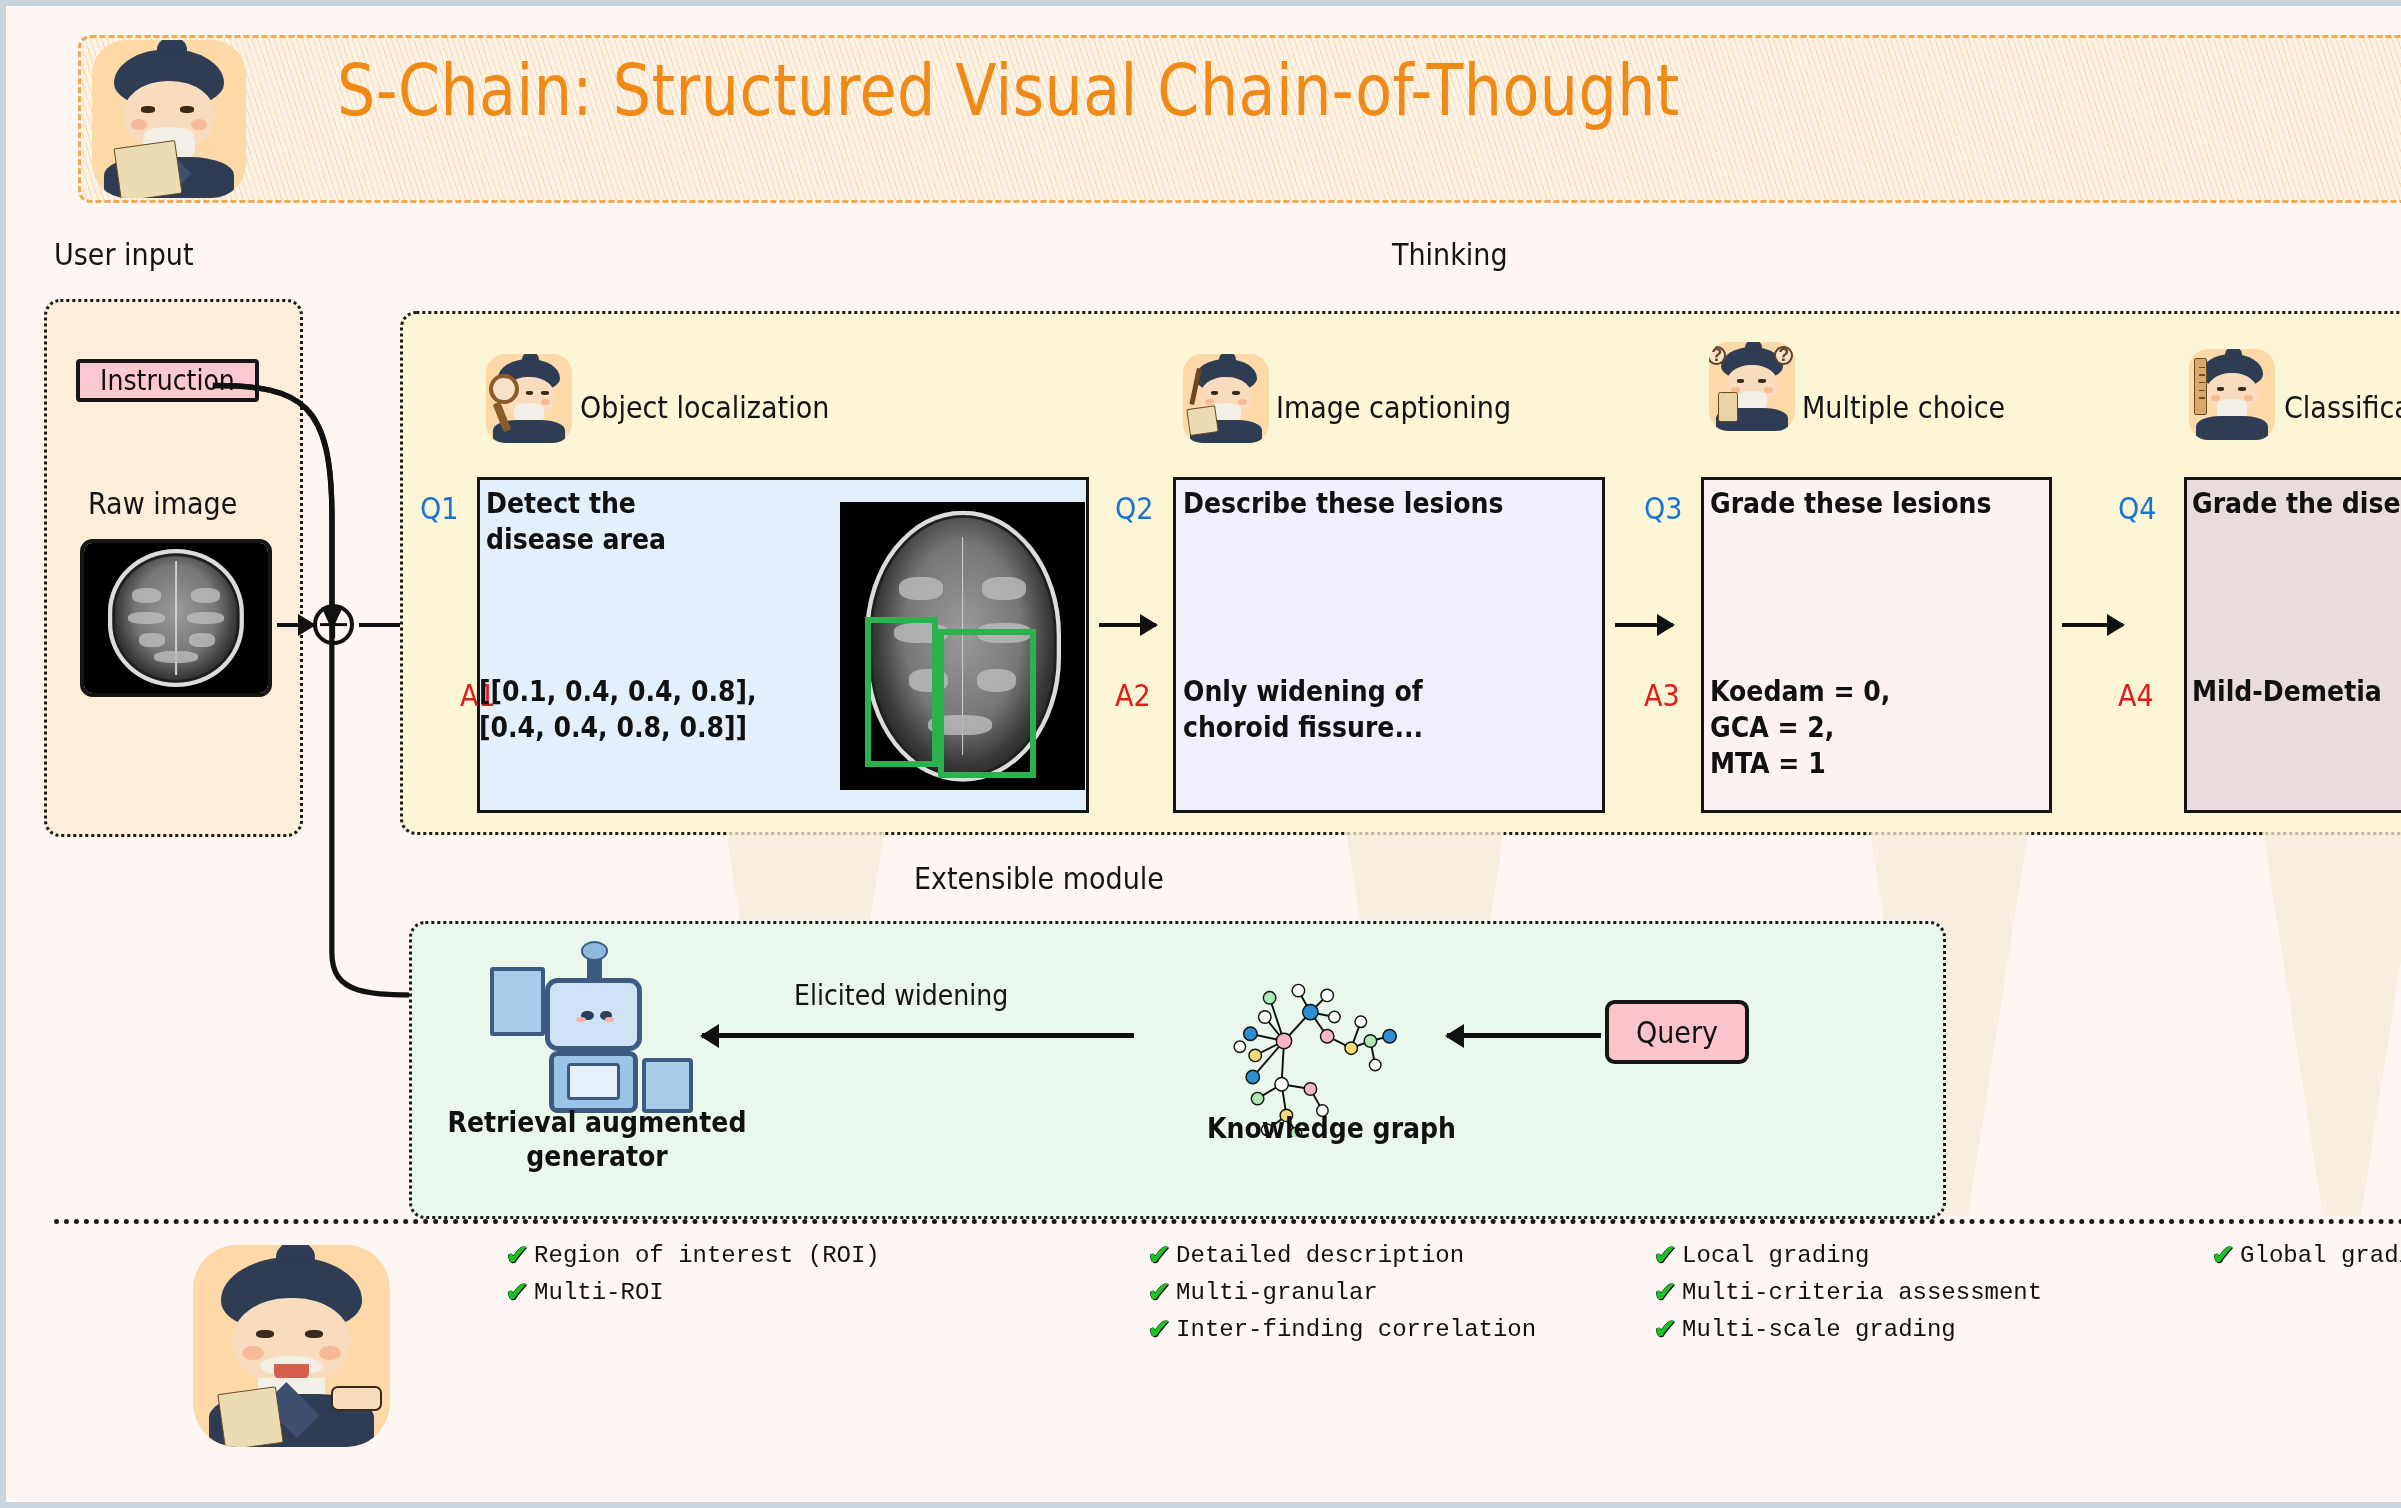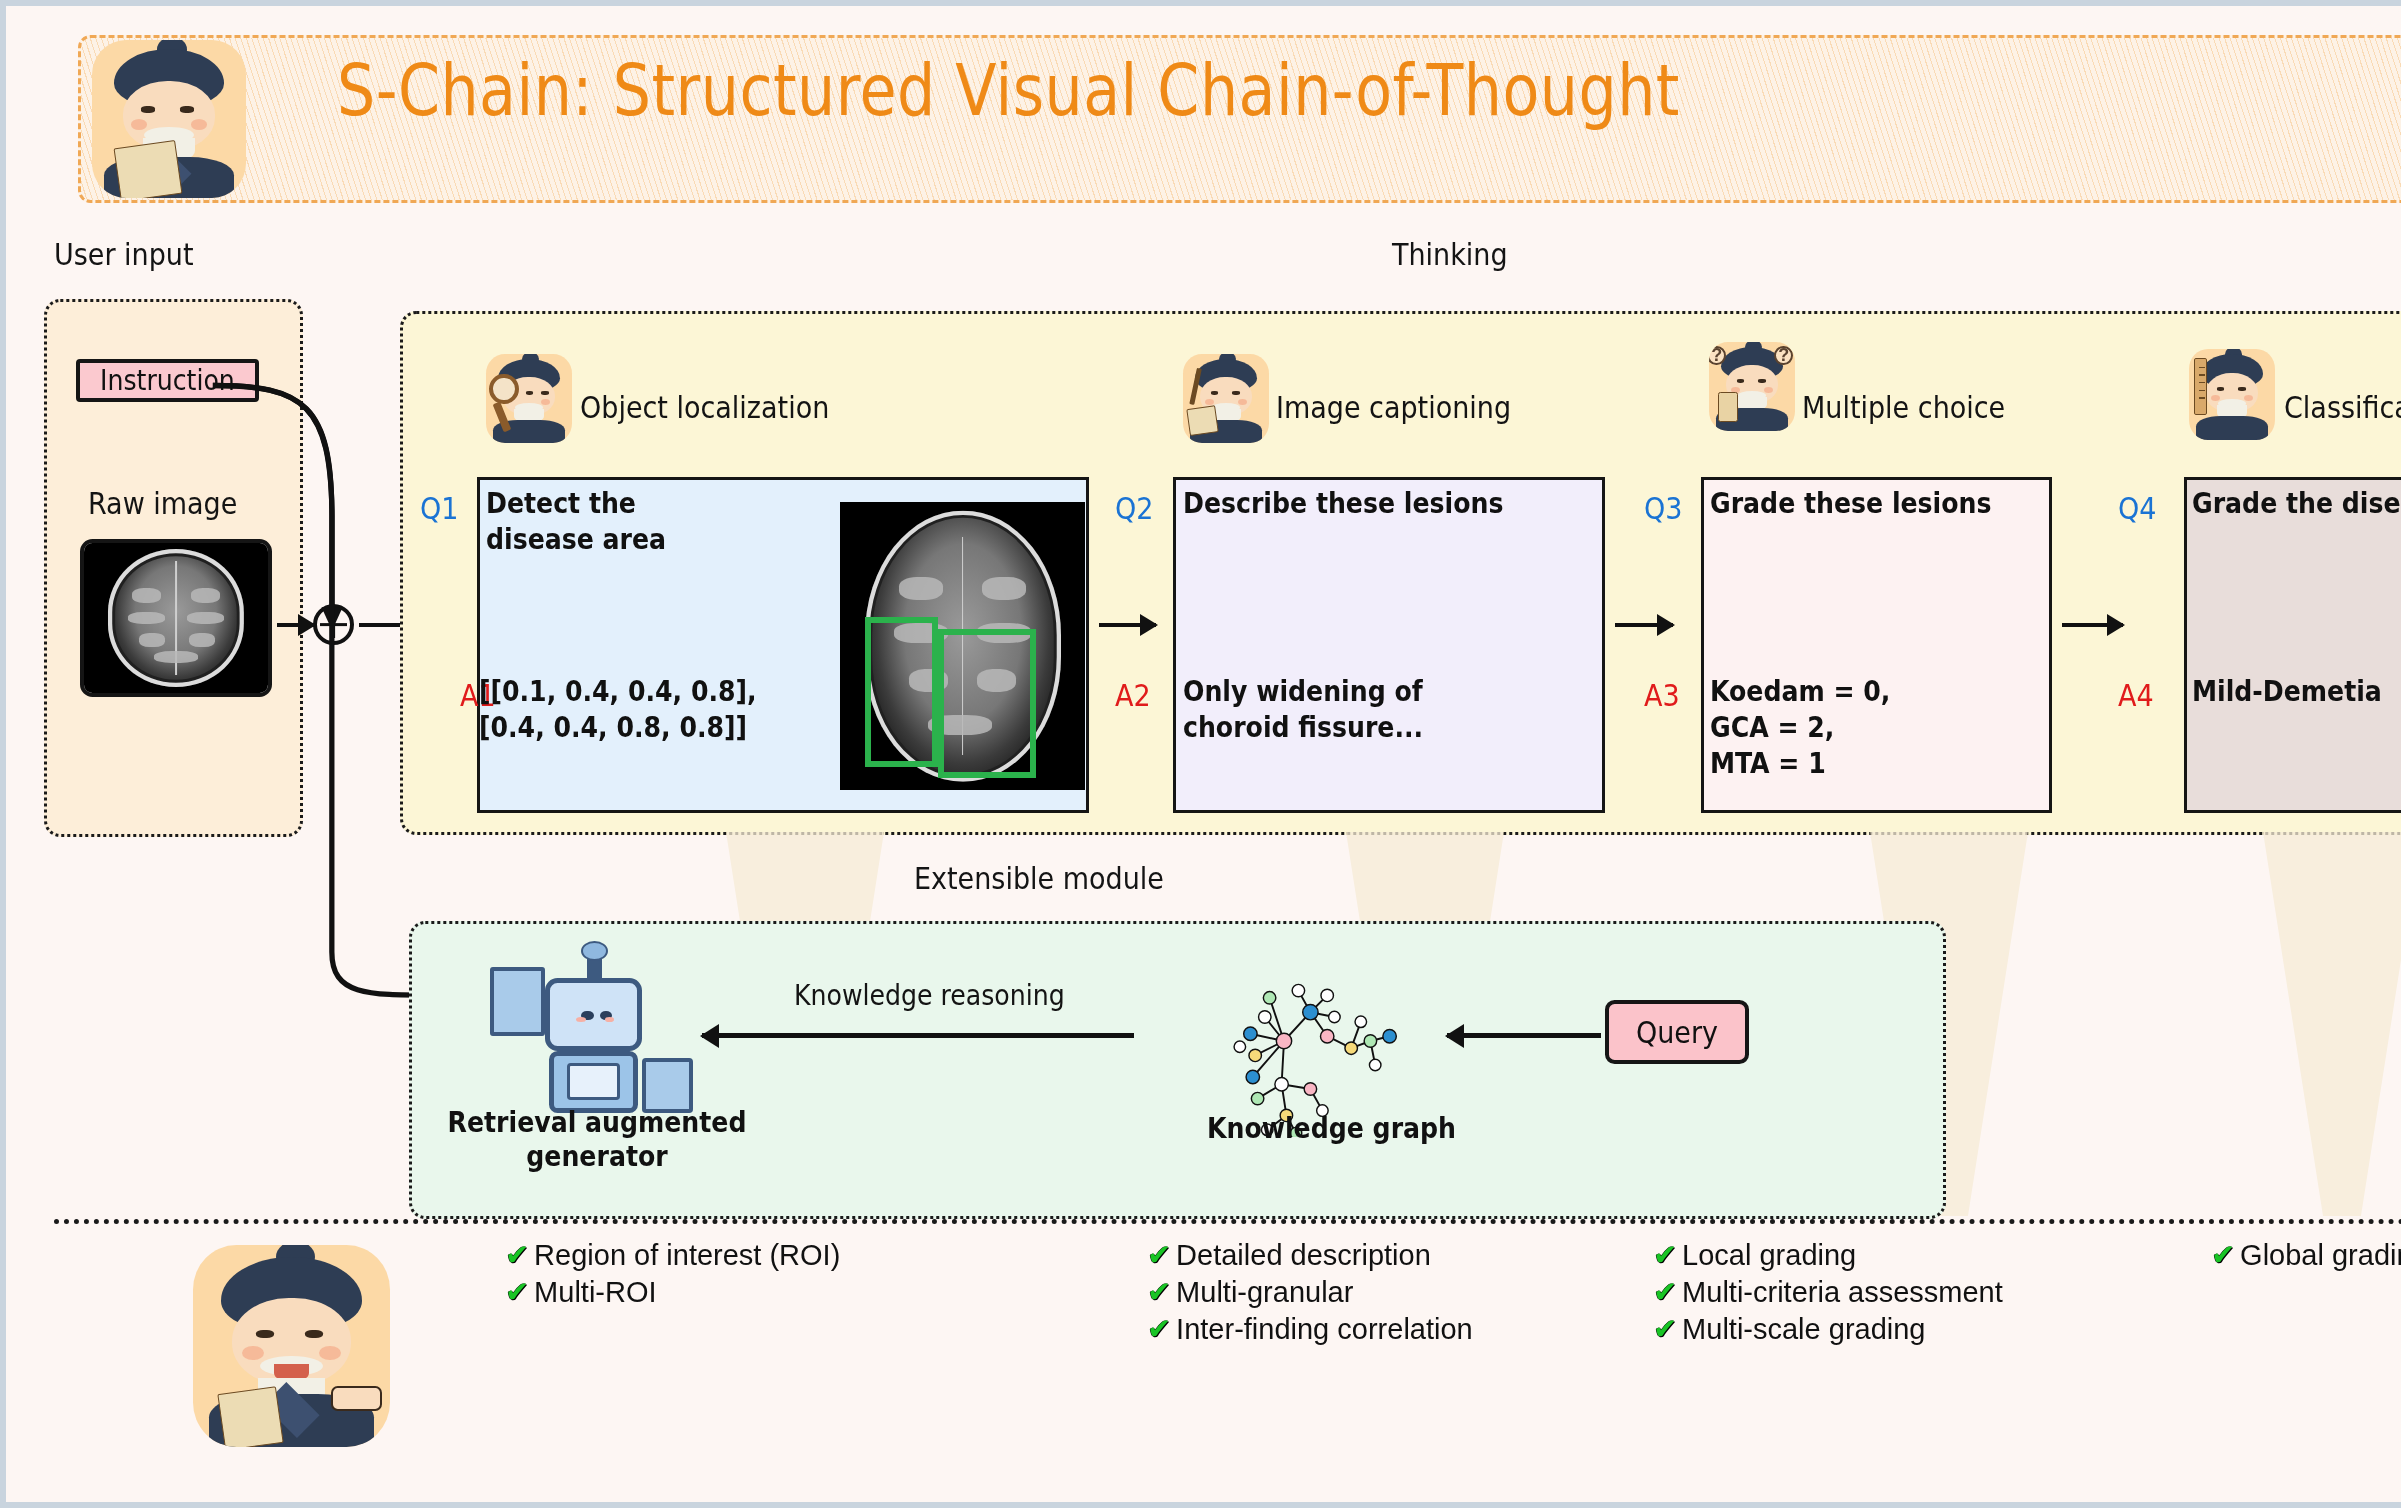--- a/index.html
+++ b/index.html
@@ -179,22 +179,22 @@
             clip-path: polygon(0 0, 100% 0, 62% 100%, 38% 100%);
             border-left:1.4px dashed #cbbfa7; border-right:1.4px dashed #cbbfa7; }
 
   
   #bottom-divider { position:absolute; left:48px; top:1213px; width:3021px; border-top:5.8px dotted #1a1a1a; }
   .check-col { position:absolute; }
   .check-row { display:flex; align-items:flex-start; margin-bottom:5.8px; white-space:nowrap; }
   .mark { font-size:29px; line-height:30px; margin-right:4.8px; font-family:"DejaVu Sans",sans-serif; }
   .mark.ok { color:#19c425; text-shadow:1px 1px 0 #000, -0.5px -0.5px 0 #000; }
   .check-text {
-    font-family:Liberation Sans, sans-serif;
-    font-size:29px; line-height:31px; color:#111;
+    font-family:Liberation Mono, monospace;
+    font-size:24px; line-height:31px; color:#111;
   }
 </style>
 </head>
 <body>
 
 <div id="page">
 
   <div id="banner">
     <div class="hatch"></div>
   </div>
@@ -431,21 +431,21 @@
         <circle cx="68" cy="212" r="12" fill="#fff"></circle>
       </g>
     </svg>
   </div>
   <div class="qa-text" id="kg-caption" style="left:1167px; top:1105px; width:317px; text-align:center; font-size:28px;">Knowledge graph</div>
 
   <div id="query-chip">Query</div>
 
   <div class="arrow-left" style="left:1441px; top:1027px; width:154px;"></div>
   <div class="arrow-left" style="left:696px; top:1027px; width:432px;"></div>
-  <div class="section-label" id="elicited-label" style="left:788px; top:973px; font-size:28px;">Knowledge reasoning</div>
+  <div class="section-label" id="elicited-label" style="left:788px; top:973px; font-size:28px;">Elicited widening</div>
 
   <div id="bottom-divider"></div>
 
   <div class="mascot" style="left:187px; top:1239px; width:197px; height:202px;">
     <div class="m-knot"></div>
       <div class="m-hat"></div>
       <div class="m-face"></div>
     <div class="m-eye l"></div>
       <div class="m-eye r"></div>
     <div class="m-cheek l"></div>

